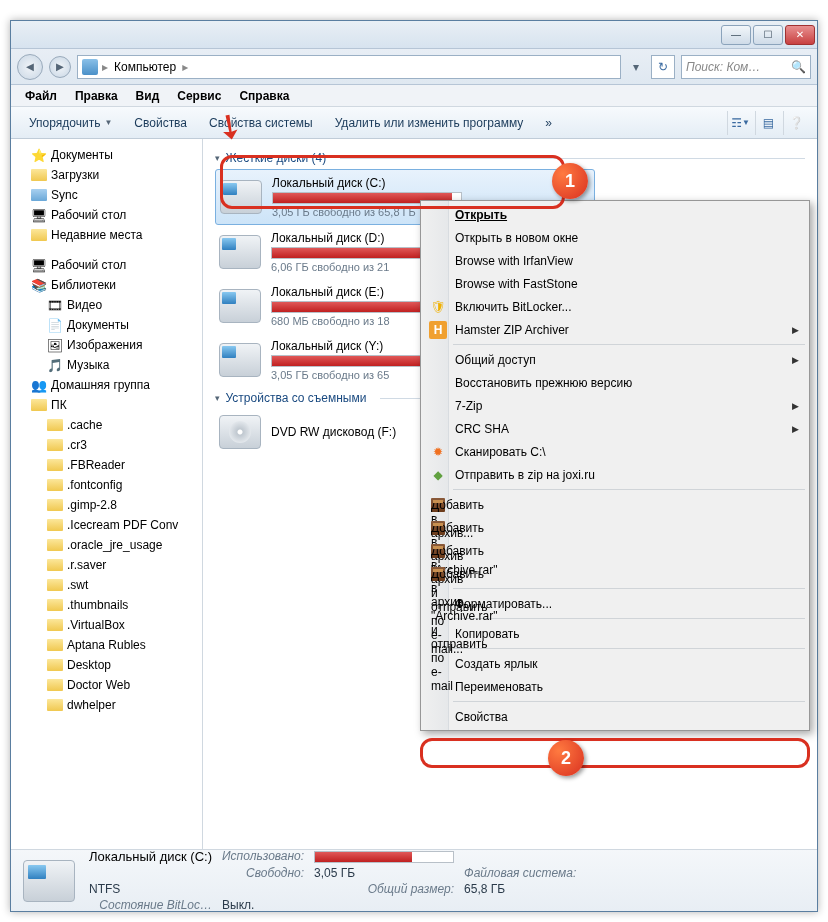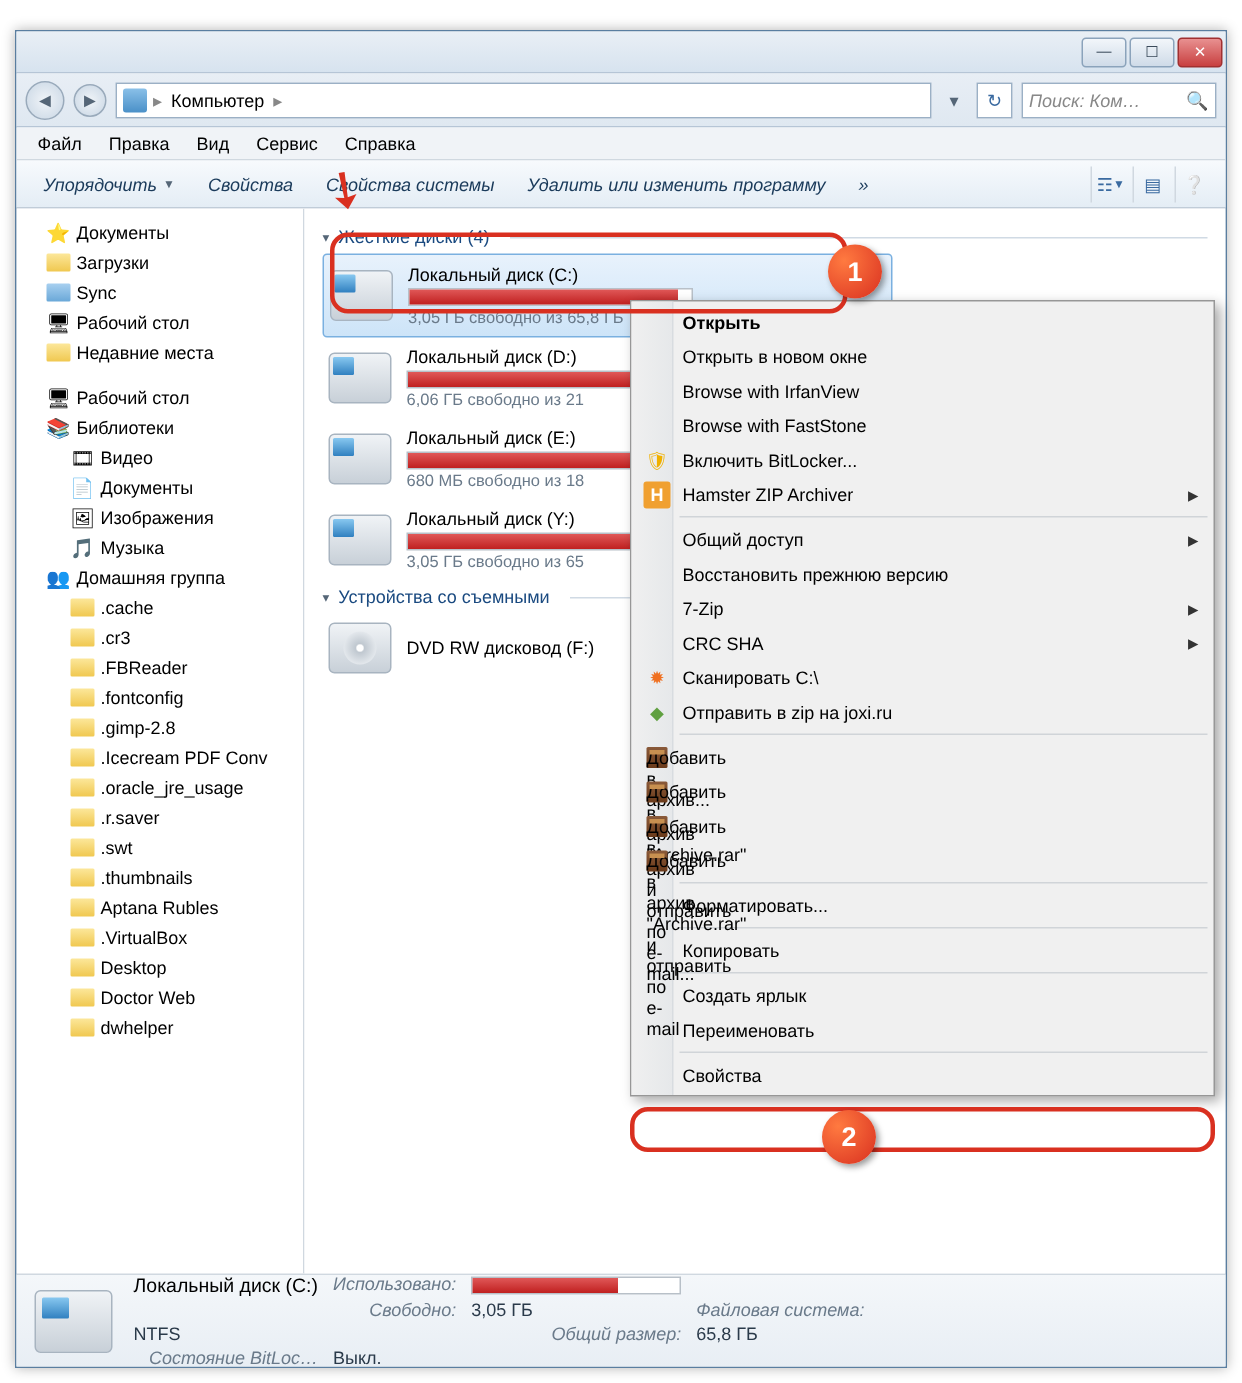--- a/index.html
+++ b/index.html
@@ -19,25 +19,25 @@
 .addrbox { flex: 1; height: 24px; background: #fff; border: 1px solid #9bb0c5; display: flex; align-items: center; padding: 0 4px; gap: 4px; }
 .addrbox .icon { width: 16px; height: 16px; background: linear-gradient(#8ac0e8,#4a90c8); border-radius: 2px; }
 .addrbox .crumb { padding: 0 2px; }
 .addrbox .sep { color: #888; }
 .refreshbtn { width: 24px; height: 24px; border: 1px solid #9bb0c5; background: #fff; display: flex; align-items: center; justify-content: center; color: #3a6aa0; }
 .searchbox { width: 130px; height: 24px; background: #fff; border: 1px solid #9bb0c5; display: flex; align-items: center; padding: 0 4px; color: #888; font-style: italic; gap: 4px; }
 .searchbox .mag { color: #3a6aa0; font-style: normal; margin-left: auto; }
 
 
 .menubar { height: 22px; background: #f0f3f7; display: flex; align-items: center; padding: 0 6px; gap: 2px; border-bottom: 1px solid #d0d8e0; }
-.menubar .mitem { padding: 2px 8px; }
+.menubar .mitem { padding: 2px 8px; font-weight: bold; }
 
 
 .toolbar { height: 32px; background: linear-gradient(#f7fafd,#e4edf5); display: flex; align-items: center; padding: 0 8px; gap: 2px; border-bottom: 1px solid #c0ccd8; }
-.toolbar .titem { padding: 4px 10px; color: #1a3a5a; display: flex; align-items: center; gap: 4px; font-style: italic; }
+.toolbar .titem { padding: 4px 10px; color: #1a3a5a; display: flex; align-items: center; gap: 4px; }
 .toolbar .titem .dd { font-size: 8px; color: #567; }
 .toolbar .spacer { flex: 1; }
 .toolbar .iconbtn { width: 26px; height: 24px; display: flex; align-items: center; justify-content: center; color: #3a6aa0; border-left: 1px solid #d0d8e0; }
 
 
 .split { flex: 1; display: flex; overflow: hidden; }
 
 
 .tree { width: 192px; border-right: 1px solid #d0d8e0; padding: 6px 2px; overflow-y: auto; background: #fff; }
 .tnode { display: flex; align-items: center; gap: 4px; padding: 2px 4px; white-space: nowrap; }
@@ -64,21 +64,21 @@
 .drive .bar { width: 190px; height: 12px; border: 1px solid #b8c0c8; background: #fff; margin: 2px 0; position: relative; }
 .drive .bar .fill { position: absolute; left: 0; top: 0; bottom: 0; background: linear-gradient(#e05858,#c02020); }
 .drive .dfree { color: #6a7a8a; font-size: 11px; }
 .drive.selected { background: linear-gradient(#e8f2fc,#cde4f8); border: 1px solid #7ab0e0; border-radius: 3px; }
 
 
 .ctxmenu { position: absolute; top: 200px; left: 420px; width: 390px; background: #f0f0f0; border: 1px solid #979797; box-shadow: 3px 3px 8px rgba(0,0,0,0.35); padding: 2px; }
 .ctxmenu .citem { display: flex; align-items: center; height: 23px; padding: 0 28px 0 32px; position: relative; }
 .ctxmenu .citem .cicon { position: absolute; left: 6px; width: 18px; height: 18px; display: flex; align-items: center; justify-content: center; font-size: 12px; }
 .ctxmenu .citem .arrow { position: absolute; right: 8px; font-size: 9px; color: #333; }
-.ctxmenu .citem.bold { font-weight: bold; }
+.ctxmenu .citem.bold { font-weight: bold; text-decoration: underline; }
 .ctxmenu .csep { height: 1px; background: #d0d4d8; margin: 3px 2px 3px 30px; }
 .ctxmenu .iconstrip { position: absolute; left: 0; top: 0; bottom: 0; width: 28px; background: linear-gradient(90deg,#f0f0f0,#e6e8ea); border-right: 1px solid #d8dce0; }
 .ctxmenu .items { position: relative; }
 
 
 .details { height: 62px; border-top: 1px solid #d0d8e0; background: linear-gradient(#f4f7fa,#e8eef4); display: flex; align-items: center; padding: 6px 12px; gap: 14px; }
 .details .bigicon { width: 52px; height: 42px; background: linear-gradient(#f0f3f6,#c8d0d8); border-radius: 4px; border: 1px solid #a8b4c0; position: relative; }
 .details .bigicon::after { content: ""; position: absolute; top: 4px; left: 4px; width: 18px; height: 14px; background: linear-gradient(#88c8f0,#3080c0); border-radius: 1px; }
 .details .dtext { display: grid; grid-template-columns: auto auto auto auto; column-gap: 10px; row-gap: 2px; font-size: 11px; }
 .details .dtext .lbl { color: #6a7a8a; text-align: right; font-style: italic; }
@@ -206,20 +206,26 @@
             <span>Изображения</span>
           </div>
         <div class="tnode indent2">
             <span class="ticon">🎵</span>
             <span>Музыка</span>
           </div>
         <div class="tnode indent1">
             <span class="ticon">👥</span>
             <span>Домашняя группа</span>
           </div>
+        <div class="tnode indent1">
+            <span class="ticon">
+              <span class="folder-icon"></span>
+            </span>
+            <span>ПК</span>
+          </div>
         <div id="pc-folders">
             <div class="tnode indent2">
               <span class="ticon">
                 <span class="folder-icon"></span>
               </span>
               <span>.cache</span>
             </div>
             <div class="tnode indent2">
               <span class="ticon">
                 <span class="folder-icon"></span>
@@ -271,27 +277,27 @@
             <div class="tnode indent2">
               <span class="ticon">
                 <span class="folder-icon"></span>
               </span>
               <span>.thumbnails</span>
             </div>
             <div class="tnode indent2">
               <span class="ticon">
                 <span class="folder-icon"></span>
               </span>
+              <span>.VirtualBox</span>
+            </div>
+            <div class="tnode indent2">
+              <span class="ticon">
+                <span class="folder-icon"></span>
+              </span>
               <span>Aptana Rubles</span>
-            </div>
-            <div class="tnode indent2">
-              <span class="ticon">
-                <span class="folder-icon"></span>
-              </span>
-              <span>.VirtualBox</span>
             </div>
             <div class="tnode indent2">
               <span class="ticon">
                 <span class="folder-icon"></span>
               </span>
               <span>Desktop</span>
             </div>
             <div class="tnode indent2">
               <span class="ticon">
                 <span class="folder-icon"></span>

